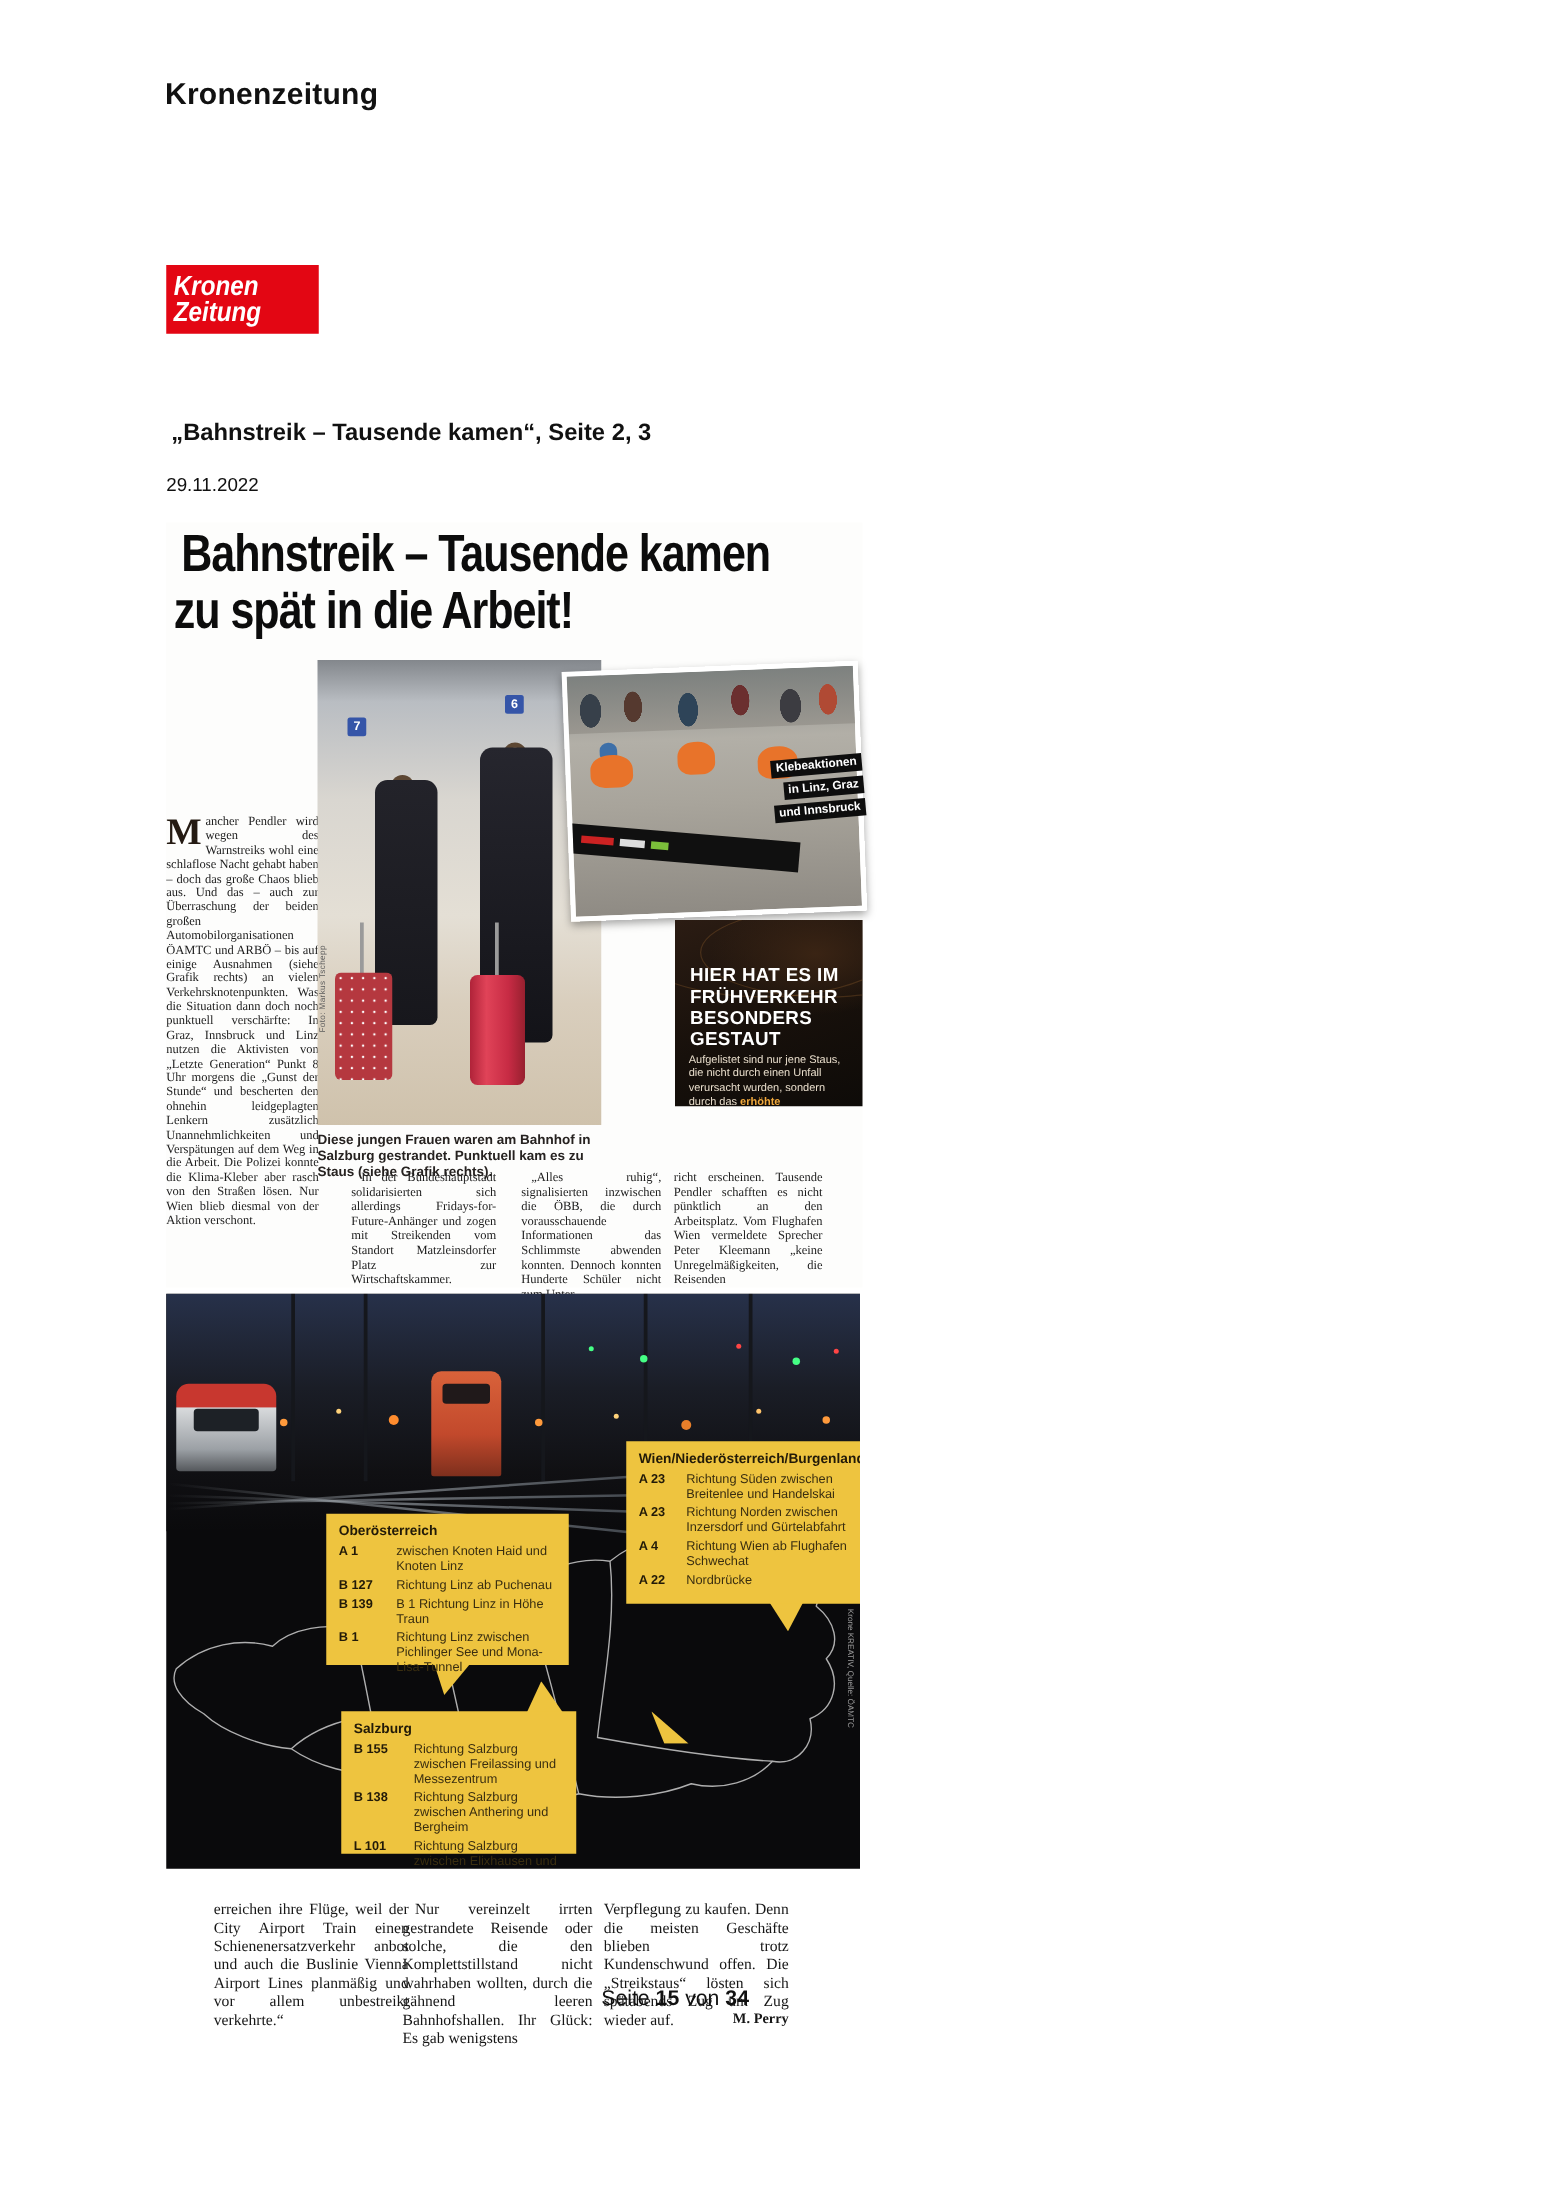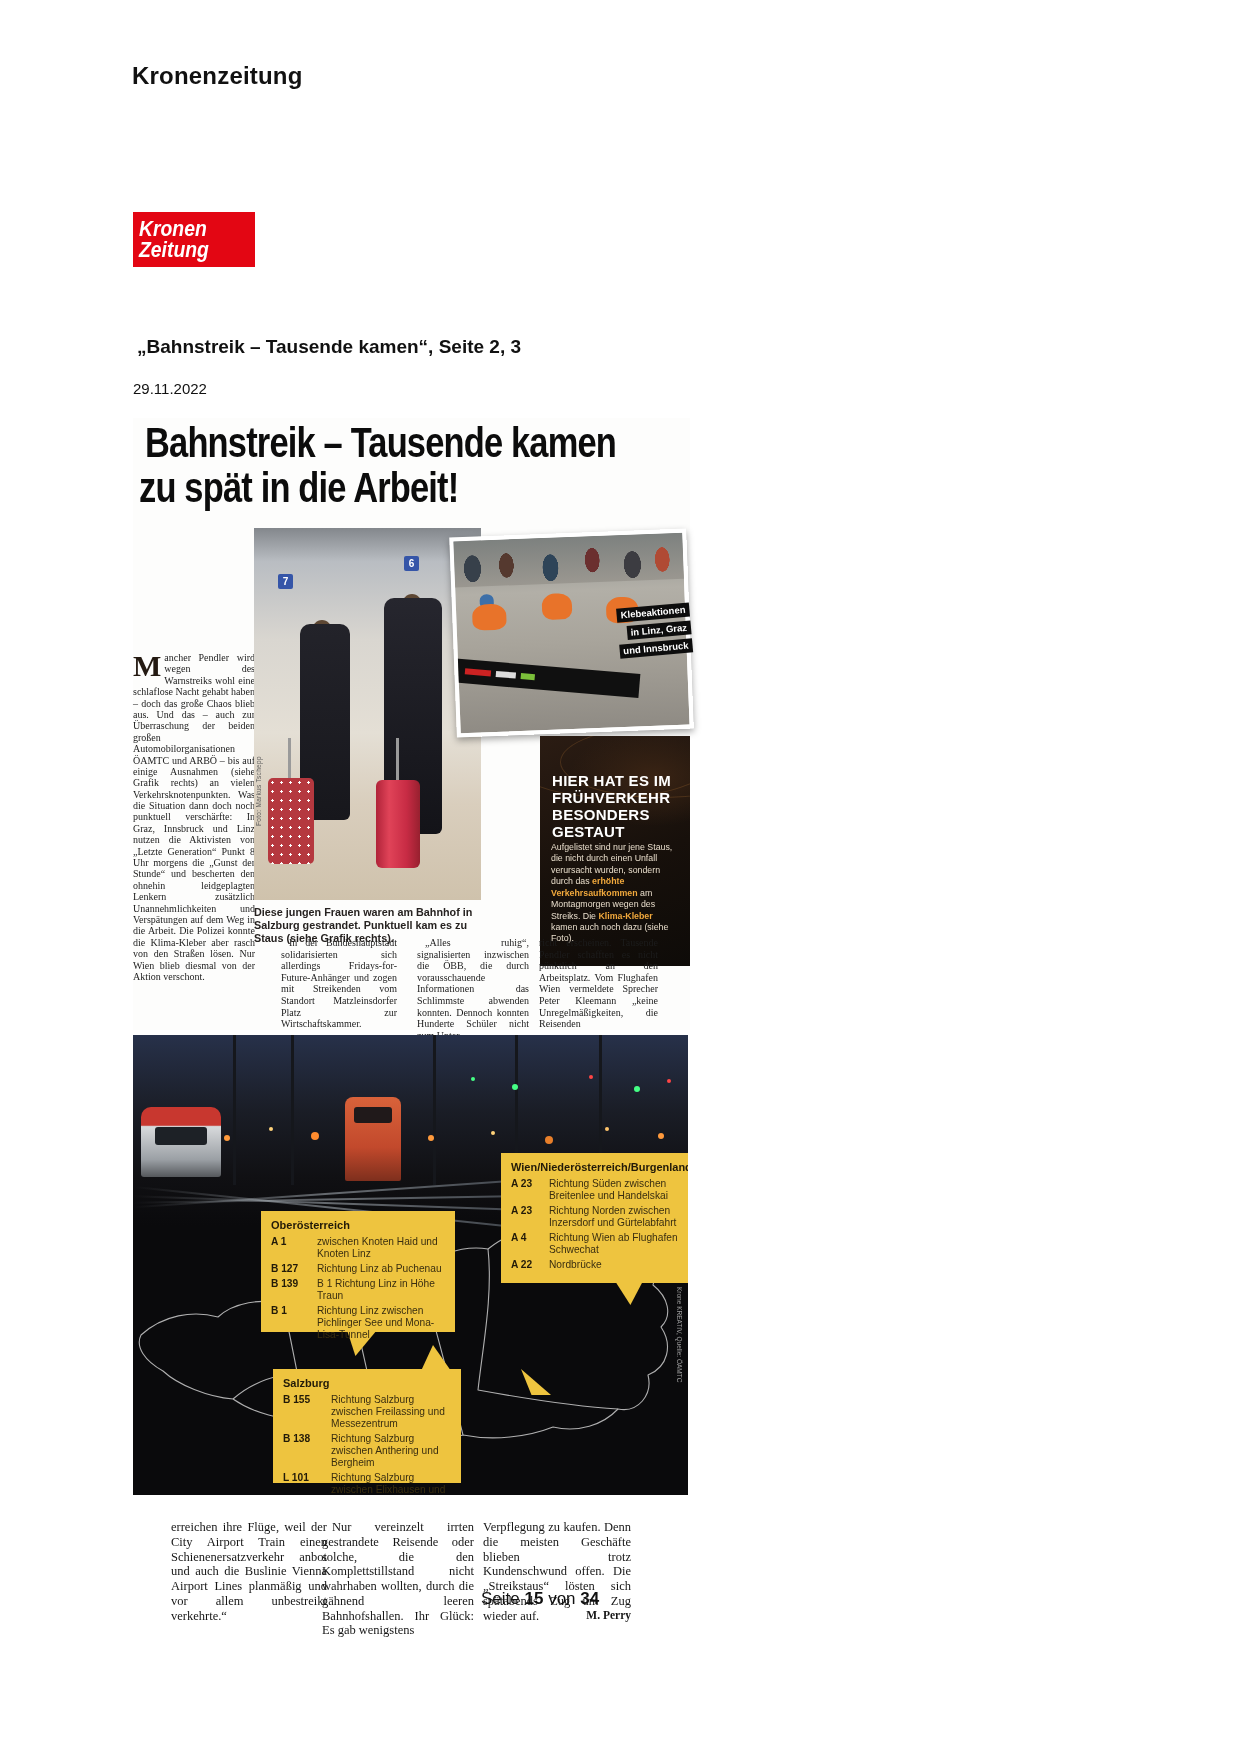--- a/index.html
+++ b/index.html
@@ -67,21 +67,21 @@
   .beanie{width:14px;height:12px;border-radius:50% 50% 20% 20%;background:#3d6fa8;}
   .banner{left:-8px;top:128px;width:175px;height:24px;background:#101010;transform:rotate(7deg);
       display:flex;align-items:center;gap:5px;padding-left:14px;}
   .banner i{display:block;width:26px;height:6px;background:#c22;}
   .banner i+i{background:#ddd;width:20px;} .banner i+i+i{background:#7bbf3a;width:14px;}
   
   .badge{left:452px;top:185px;width:106px;text-align:right;transform:rotate(-5deg);z-index:4;}
   .badge span{display:inline-block;background:#0d0d0d;color:#fff;font-size:9.5px;font-weight:700;
       padding:1px 4px;margin-top:1px;line-height:1.25;}
   
-  .staubox{left:407px;top:318px;width:150px;height:230px;overflow:hidden;
+  .staubox{left:407px;top:318px;width:150px;height:149px;overflow:hidden;
       background:radial-gradient(120px 70px at 75% 18%,#3a2414 0%,transparent 70%),
                  linear-gradient(160deg,#2b1c13 0%,#17100b 55%,#0e0b08 100%);}
   .streak{position:absolute;border:1px solid rgba(200,130,60,.22);border-radius:50%;}
   .staubox h3{position:absolute;left:12px;top:36px;margin:0;color:#fff;font-size:15px;
       line-height:1.14;letter-spacing:.3px;font-weight:800;}
   .stautext{position:absolute;left:11px;top:106px;width:130px;font-size:8.8px;line-height:1.3;
       color:#e8ddcb;}
   .hlite{color:#f0a83c;font-weight:700;}
   
   .map{left:133px;top:1035px;width:555px;height:460px;overflow:hidden;background:#0a0a0c;}

